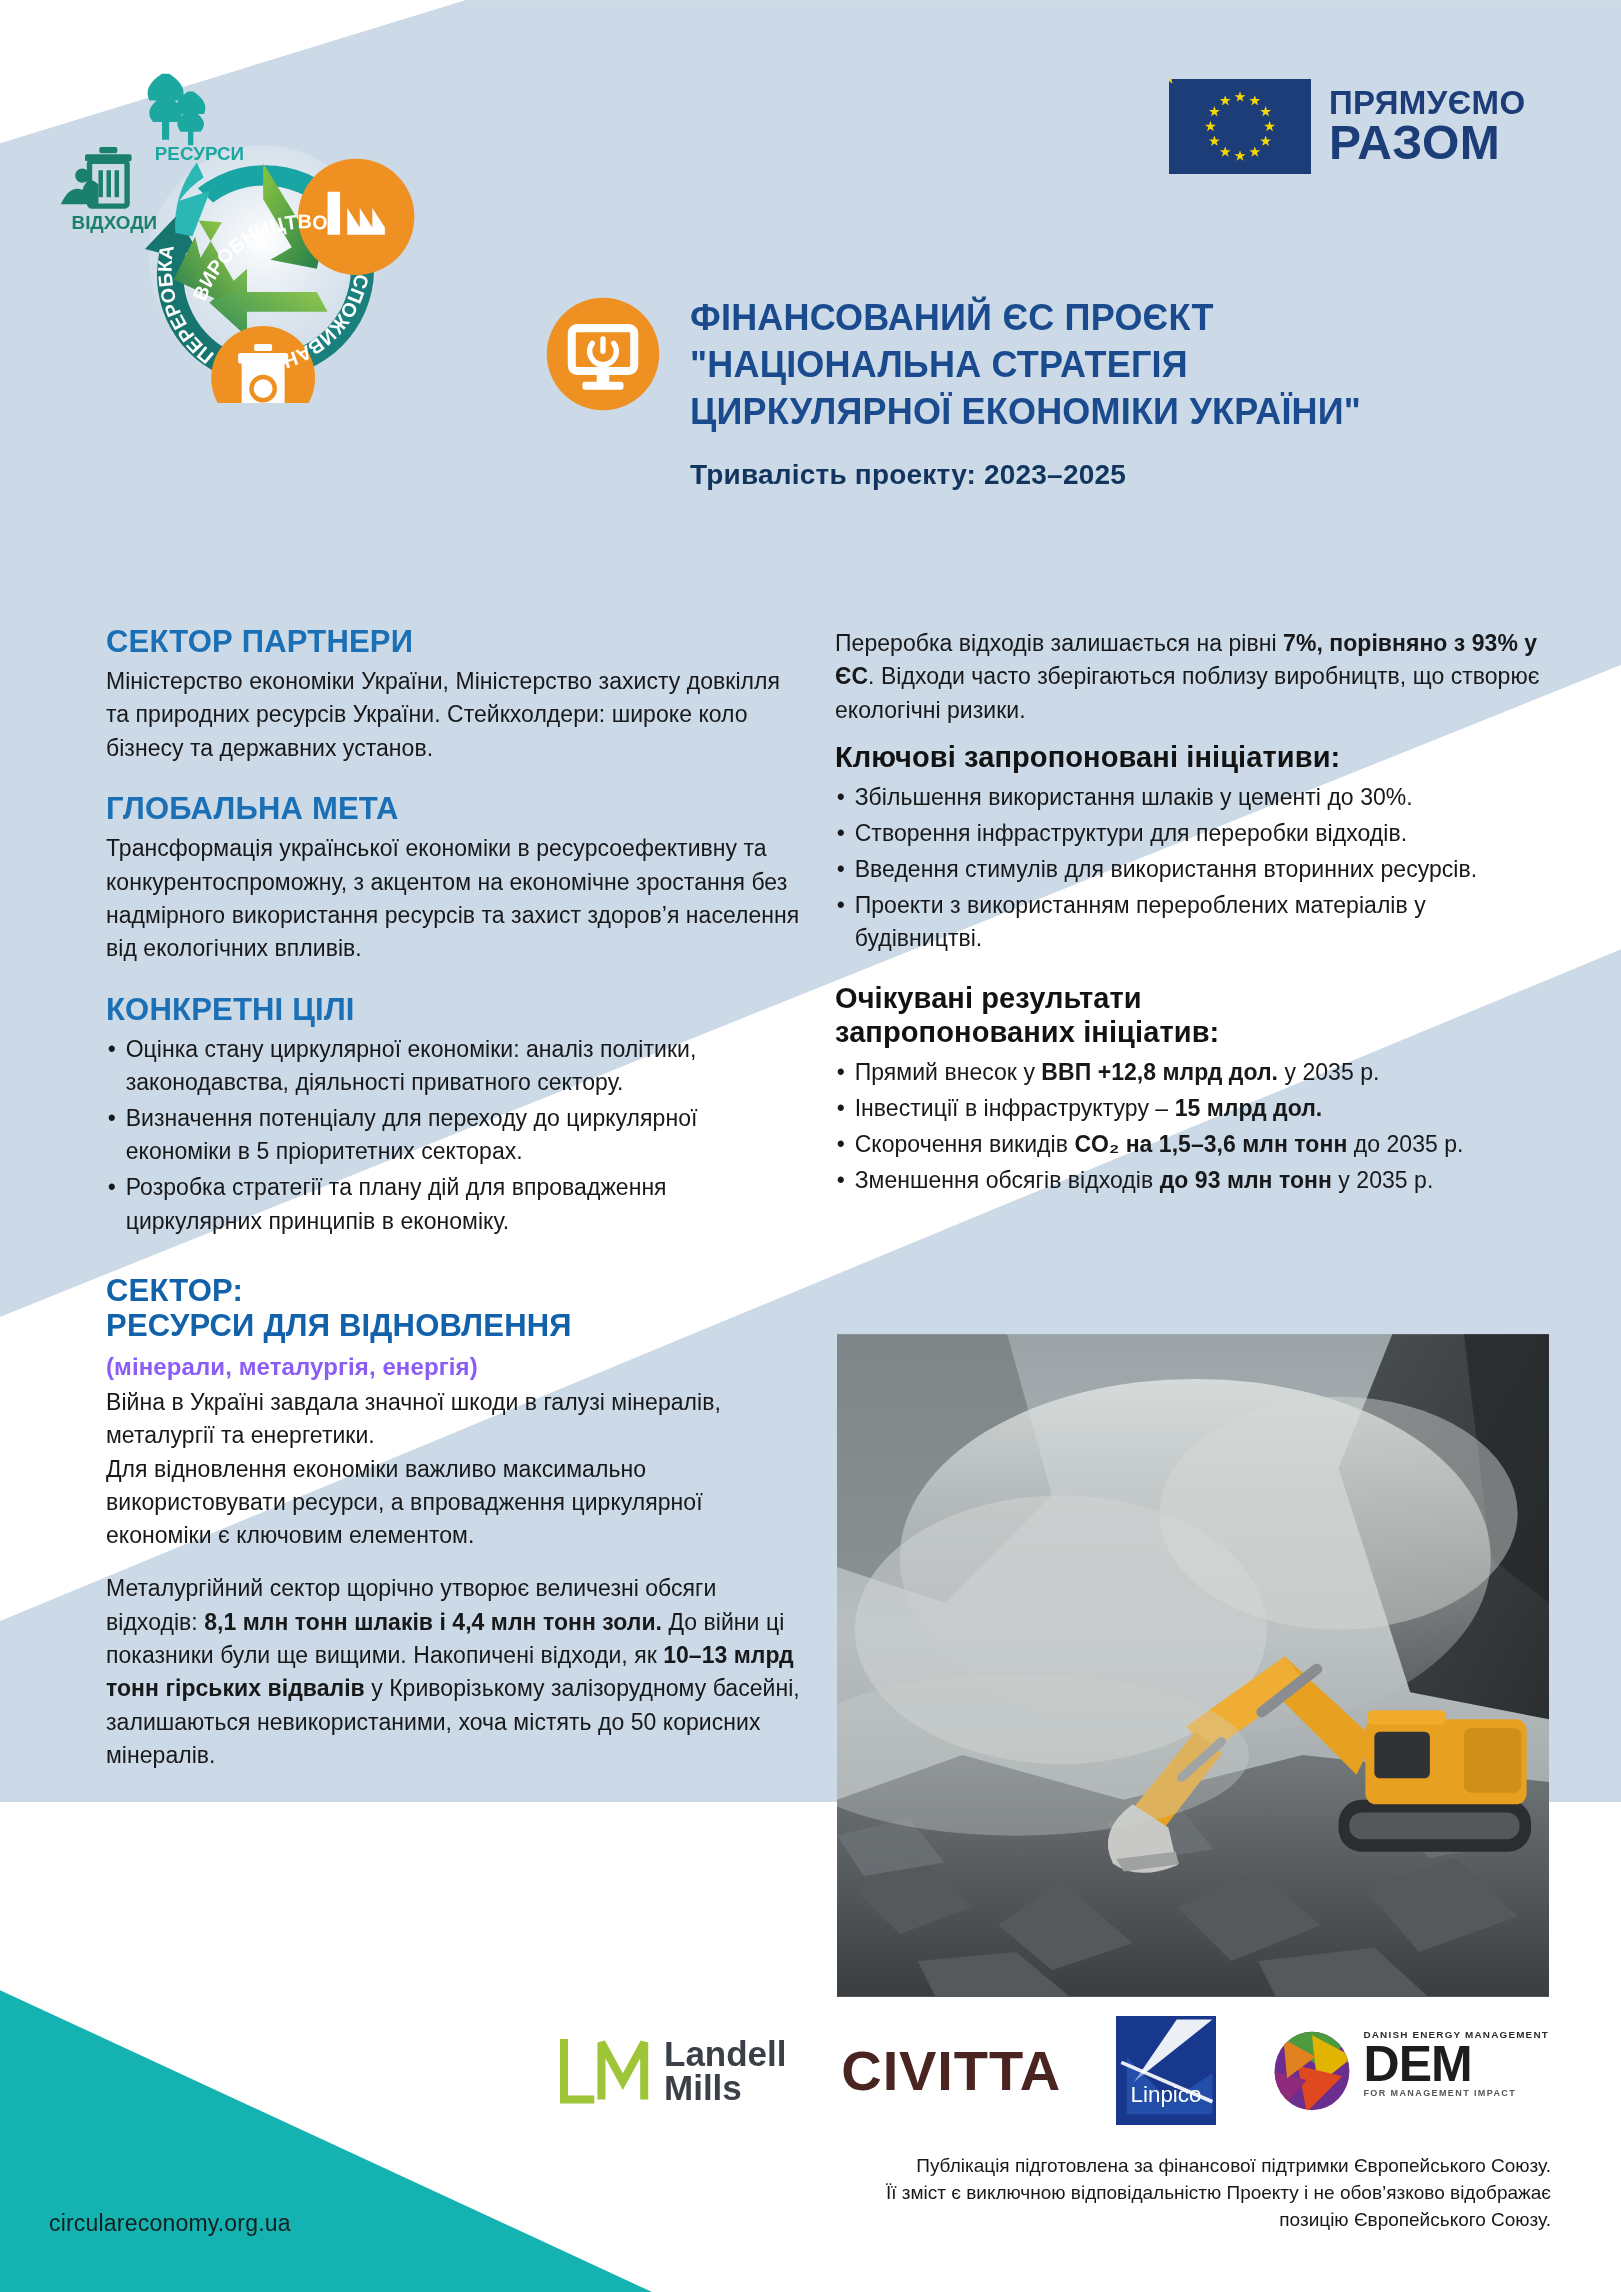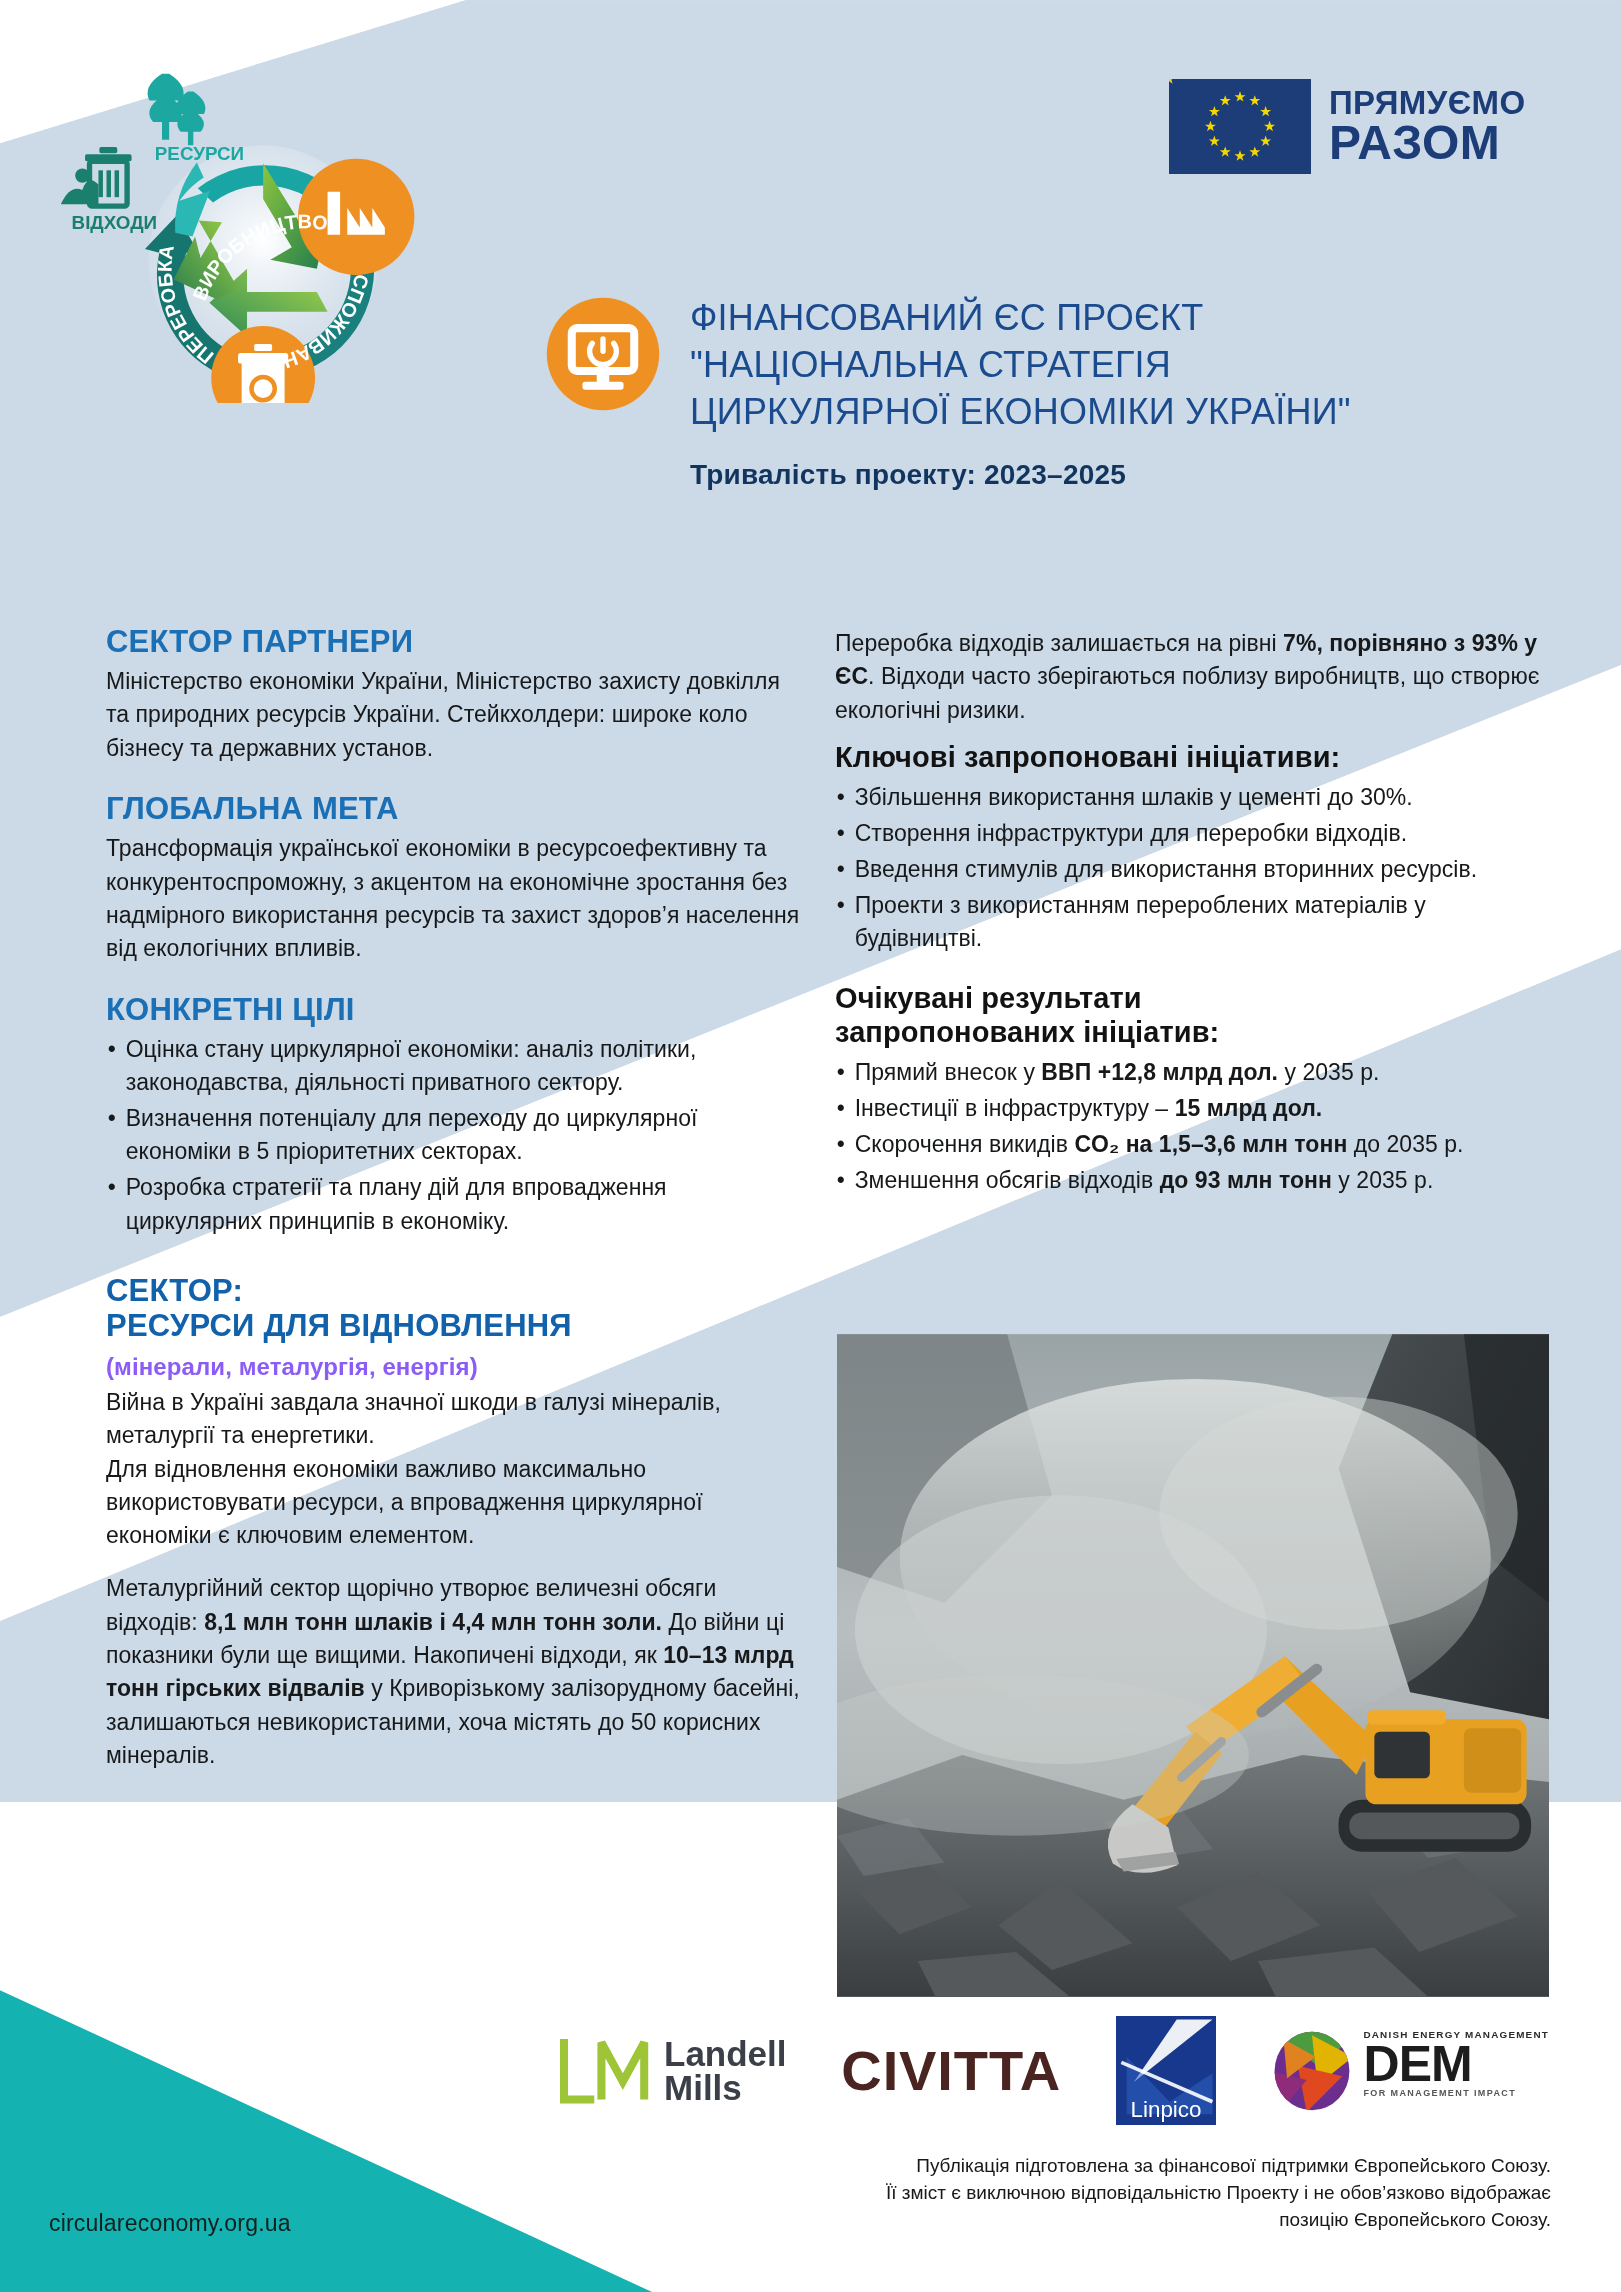--- a/index.html
+++ b/index.html
@@ -30,21 +30,21 @@
     font-size: 33px; font-weight: bold; color: #1c3d78;
     letter-spacing: 0.4px;
   }
   .eu-words .l2 {
     font-size: 48px; font-weight: bold; color: #1c3d78;
     letter-spacing: 0.4px; margin-top: 1.8px;
   }
 
   .title-block { position: absolute; left: 678px; top: 294px; width: 913px; }
   .title-line {
-    font-size: 36px; font-weight: normal; color: #1b4b8f;
+    font-size: 36px; font-weight: bold; color: #1b4b8f;
     letter-spacing: 0.2px; line-height: 1.31; white-space: nowrap;
   }
   .subtitle {
     margin-top: 24px; font-size: 28px; font-weight: bold;
     color: #11355f; letter-spacing: 0.2px;
   }
 
   
   .diagram { position: absolute; left: 47px; top: 45px; width: 385px; height: 358px; z-index: 6; }
 
@@ -96,21 +96,21 @@
     position: absolute; left: 555px; top: 2013px; width: 994px; height: 115px;
     display: flex; align-items: center; justify-content: space-between; z-index: 6;
   }
   .logo-lm { display: flex; align-items: center; gap: 9px; }
   .lm-text { line-height: 0.95; font-weight: bold; color: #3b3f47; font-size: 35px; }
   .logo-civitta { font-size: 56px; font-weight: bold; color: #4a2420; letter-spacing: 0.9px; }
   .logo-linpico {
     width: 100px; height: 109px; background: #17388c; position: relative;
     display: flex; align-items: flex-end; justify-content: center;
   }
-  .logo-linpico .lp-word { color: #fff; font-size: 22.4px; padding-bottom: 2px; z-index: 2; }
+  .logo-linpico .lp-word { color: #fff; font-size: 22.4px; padding-bottom: 17px; z-index: 2; }
   .logo-dem { display: flex; gap: 10.7px; }
   .dem-text { line-height: 1; }
   .dem-top { font-size: 9.9px; letter-spacing: 1.2px; color: #2b2b2b; font-weight: bold; }
   .dem-mid { font-size: 50px; font-weight: bold; color: #1d1d1d; letter-spacing: -0.9px; }
   .dem-bot { font-size: 9px; letter-spacing: 1.4px; color: #555; font-weight: bold; }
 
   
   .disclaimer {
     position: absolute; right: 70px; top: 2153px; width: 896px;
     text-align: right; font-size: 19px; line-height: 1.42; color: #16181a; z-index: 6;

